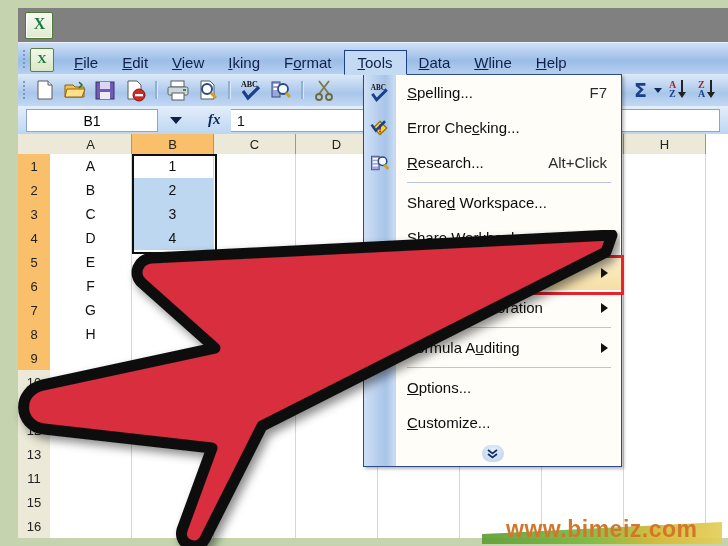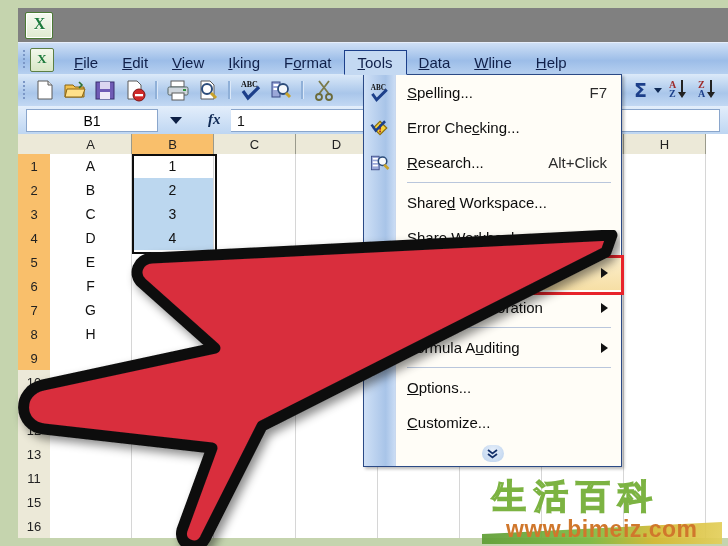--- a/index.html
+++ b/index.html
@@ -527,16 +527,15 @@
       <defs>
         <filter id="sh" x="-20%" y="-20%" width="150%" height="150%">
           <feDropShadow dx="4" dy="5" stdDeviation="5" flood-color="#000" flood-opacity="0.45"></feDropShadow>
         </filter>
       </defs>
     </svg>
   </div>
 
   <div class="wm">
     <div class="wm-swoosh"></div>
-    <div class="wm-cn">生活百科</div>
     <div class="wm-url">www.bimeiz.com</div>
   </div>
 </div>
 
 </body></html>

